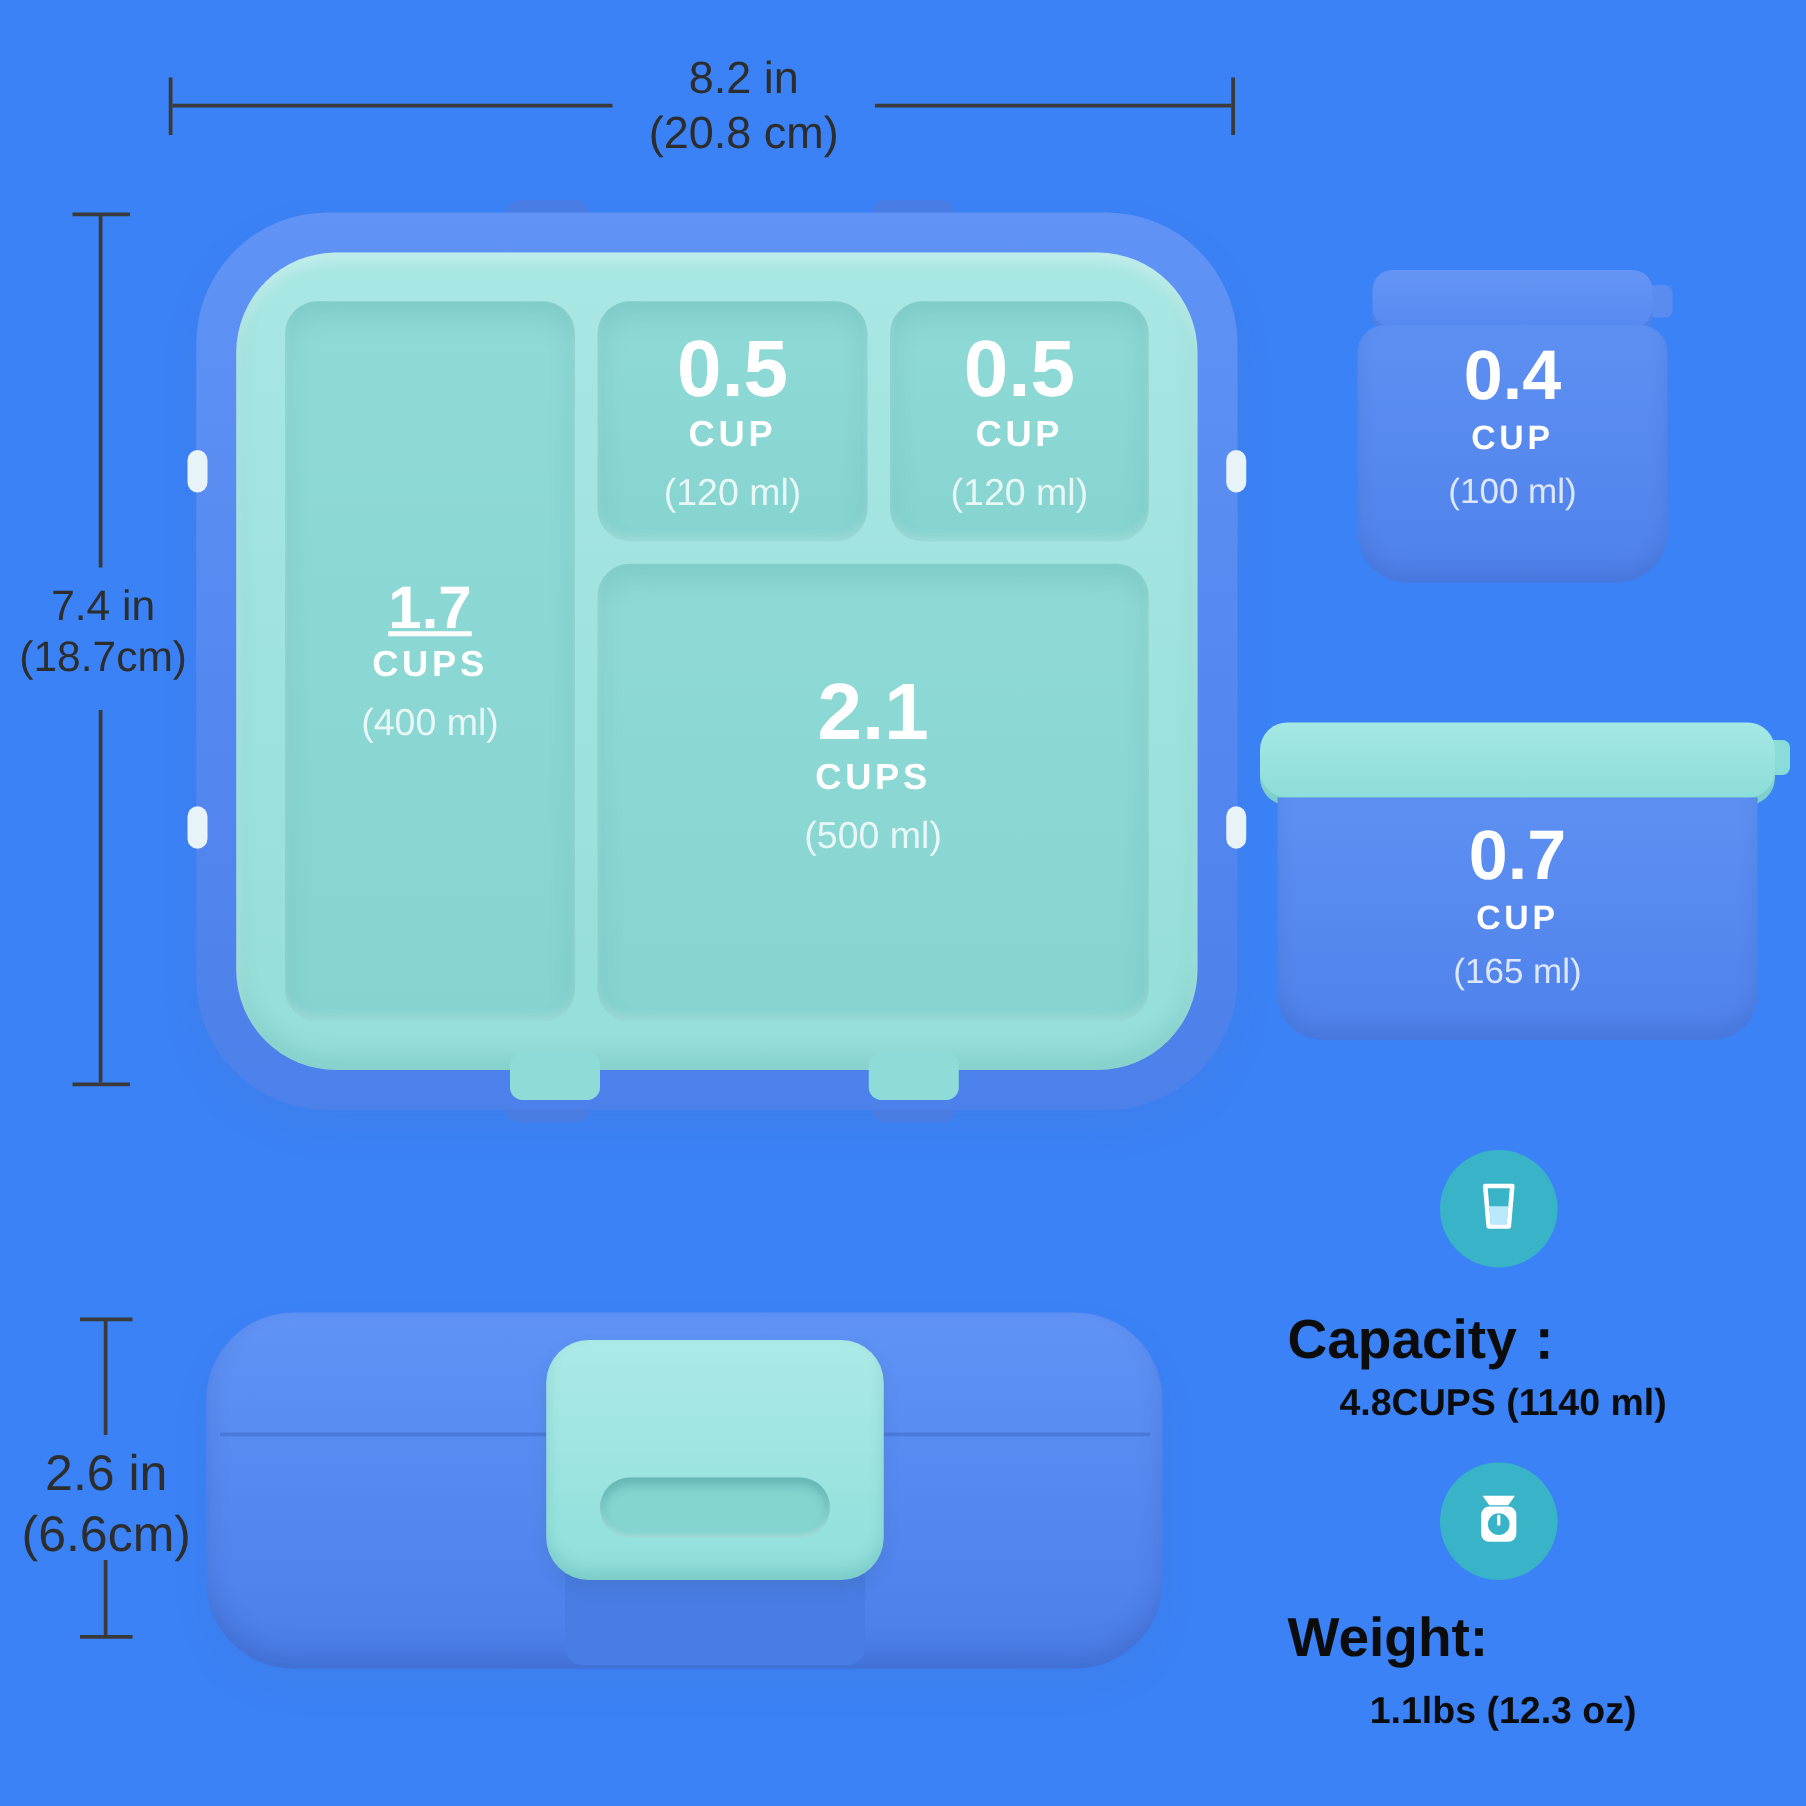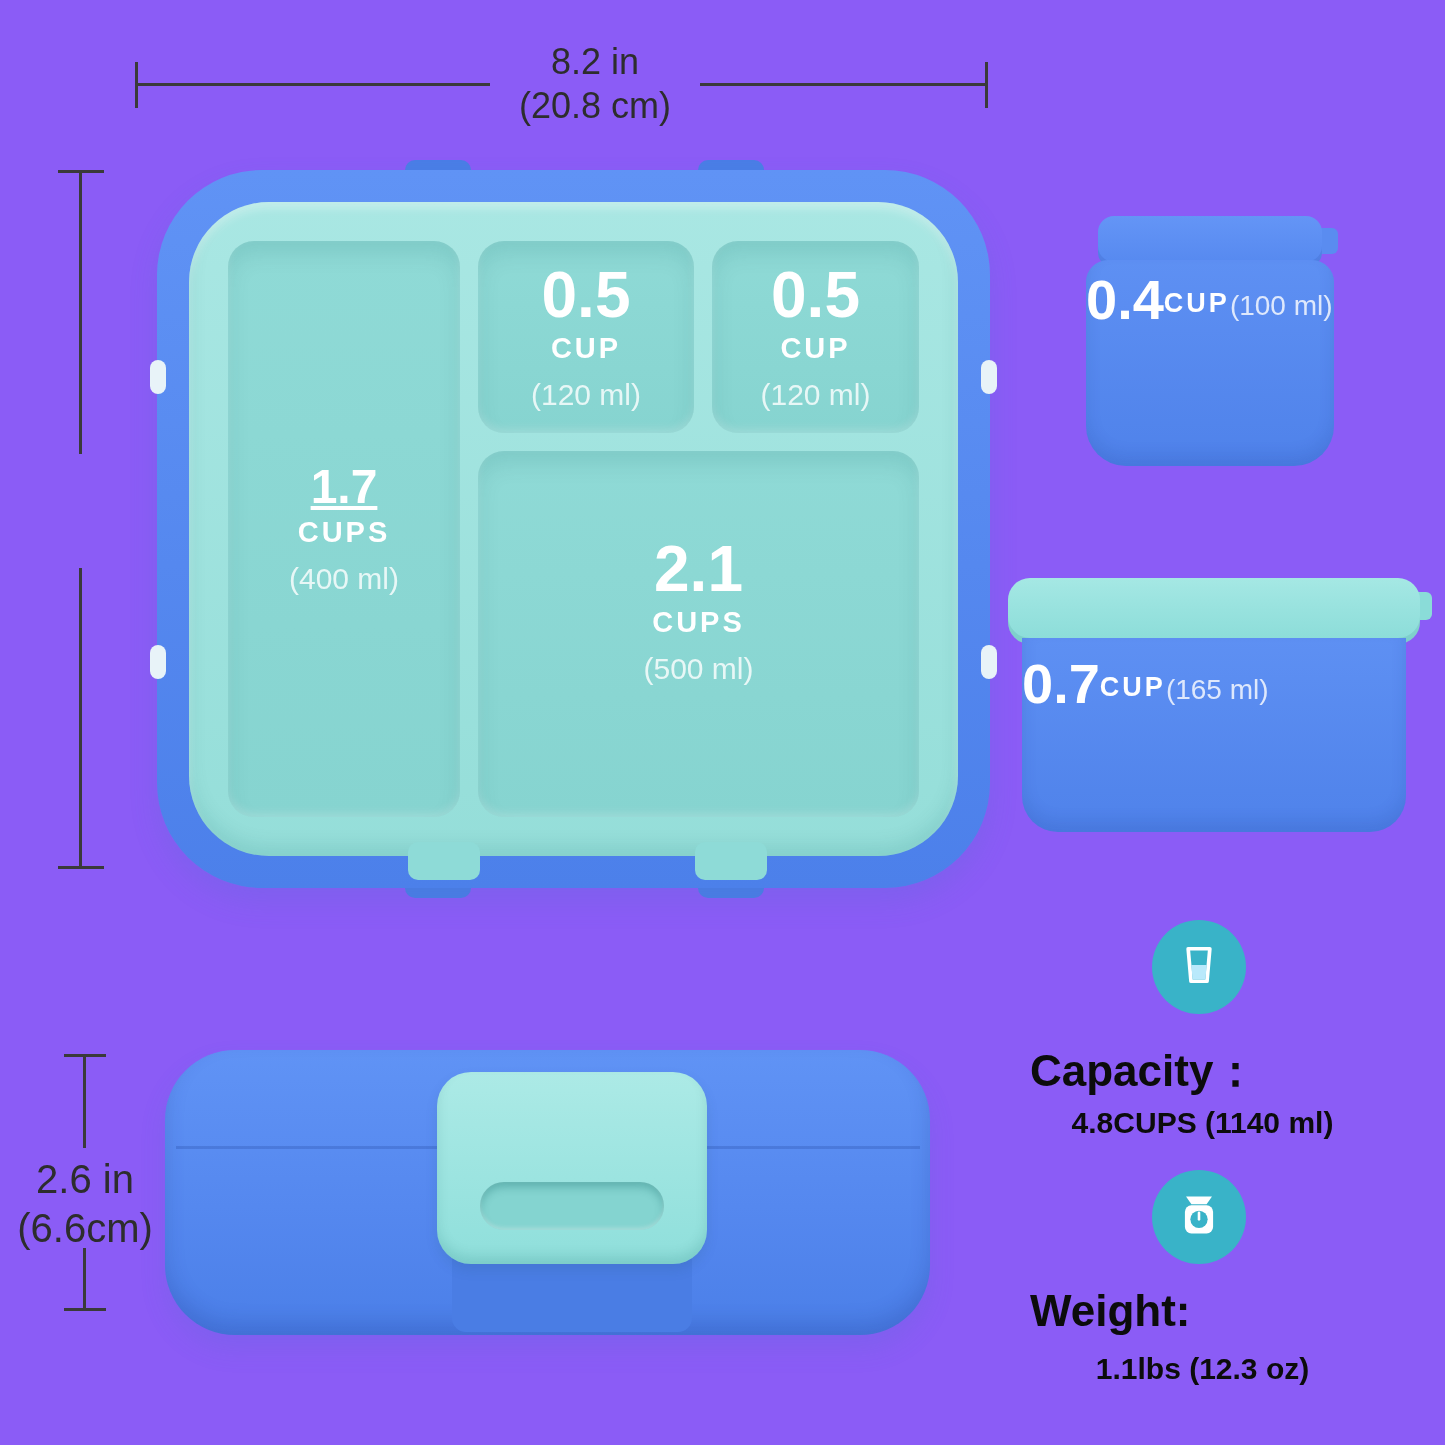--- a/index.html
+++ b/index.html
@@ -1,18 +1,18 @@
 <!DOCTYPE html>
 <html><head>
 <meta charset="utf-8">
 <style>
   * { margin:0; padding:0; box-sizing:border-box; }
   html,body { background:#e8f3f8; }
   body { font-family:"Liberation Sans", sans-serif; }
-  .canvas { position:relative; width:1445px; height:1445px; background:#8b5cf6; overflow:hidden; }
+  .canvas { position:relative; width:1445px; height:1445px; background:#3b82f6; overflow:hidden; }
 
   
   .dimline { position:absolute; background:#3a3a3a; }
   .dim-text { position:absolute; text-align:center; color:#2d2d2d; font-size:36px; line-height:1.22; font-weight:400; }
 
   
   .box-outer { position:absolute; left:157px; top:170px; width:833px; height:718px;
     border-radius:105px; background:linear-gradient(180deg,#6093f5 0%,#5588ef 55%,#4c80ea 100%);
     box-shadow:0 14px 28px rgba(70,110,200,.18); }
   .box-bump { position:absolute; width:66px; height:22px; border-radius:10px; background:#4a7ee6; }
@@ -38,21 +38,21 @@
   .unit { font-weight:bold; color:#ffffff; font-size:29px; letter-spacing:3px; margin-top:6px; line-height:1.1; }
   .ml { color:rgba(255,255,255,.80); font-size:30px; font-weight:400; margin-top:14px; line-height:1.1; }
 
   
   .cont-small-lid { position:absolute; left:1098px; top:216px; width:224px; height:52px; border-radius:16px;
     background:linear-gradient(180deg,#6495f6,#5588ef); box-shadow:inset 0 -6px 0 rgba(20,40,120,.10); }
   .cont-small-tab { position:absolute; left:1316px; top:228px; width:22px; height:26px; border-radius:6px; background:#5a8cf0; }
   .cont-small-body { position:absolute; left:1086px; top:260px; width:248px; height:206px;
     border-radius:22px 22px 40px 40px; background:linear-gradient(180deg,#5e90f3,#4f82ea);
     box-shadow:inset 0 -10px 16px rgba(20,40,120,.12); }
-  .cont-text { position:absolute; display:flex; align-items:center; justify-content:flex-start; }
+  .cont-text { position:absolute; display:flex; flex-direction:column; align-items:center; justify-content:flex-start; }
   .cont-text .amount { font-size:56px; }
   .cont-text .unit { font-size:27px; margin-top:8px; }
   .cont-text .ml { font-size:28px; margin-top:12px; }
 
   .cont-med-lid { position:absolute; left:1008px; top:578px; width:412px; height:66px; border-radius:22px;
     background:linear-gradient(180deg,#a5e8e4,#8adcd8); box-shadow:inset 0 -6px 0 rgba(0,90,90,.10); }
   .cont-med-tab { position:absolute; left:1412px; top:592px; width:20px; height:28px; border-radius:6px; background:#8adcd8; }
   .cont-med-body { position:absolute; left:1022px; top:638px; width:384px; height:194px;
     border-radius:0 0 36px 36px; background:linear-gradient(180deg,#5e90f3,#4f82ea);
     box-shadow:inset 0 -10px 16px rgba(20,40,120,.12); }
@@ -86,20 +86,24 @@
   <div class="dimline" style="left:700px; top:83px; width:285px; height:3px;"></div>
   <div class="dim-text" style="left:455px; top:40px; width:280px;">
     <div>8.2 in</div>
     <div>(20.8 cm)</div>
   </div>
 
   <div class="dimline" style="left:58px; top:170px; width:46px; height:3px;"></div>
   <div class="dimline" style="left:58px; top:866px; width:46px; height:3px;"></div>
   <div class="dimline" style="left:79px; top:172px; width:3px; height:282px;"></div>
   <div class="dimline" style="left:79px; top:568px; width:3px; height:298px;"></div>
+  <div class="dim-text" style="left:0px; top:465px; width:165px; font-size:34px;">
+    <div>7.4 in</div>
+    <div>(18.7cm)</div>
+  </div>
 
   <div class="dimline" style="left:64px; top:1054px; width:42px; height:3px;"></div>
   <div class="dimline" style="left:64px; top:1308px; width:42px; height:3px;"></div>
   <div class="dimline" style="left:83px; top:1056px; width:3px; height:92px;"></div>
   <div class="dimline" style="left:83px; top:1248px; width:3px; height:60px;"></div>
   <div class="dim-text" style="left:5px; top:1155px; width:160px; font-size:40px;">
     <div>2.6 in</div>
     <div>(6.6cm)</div>
   </div>
 

